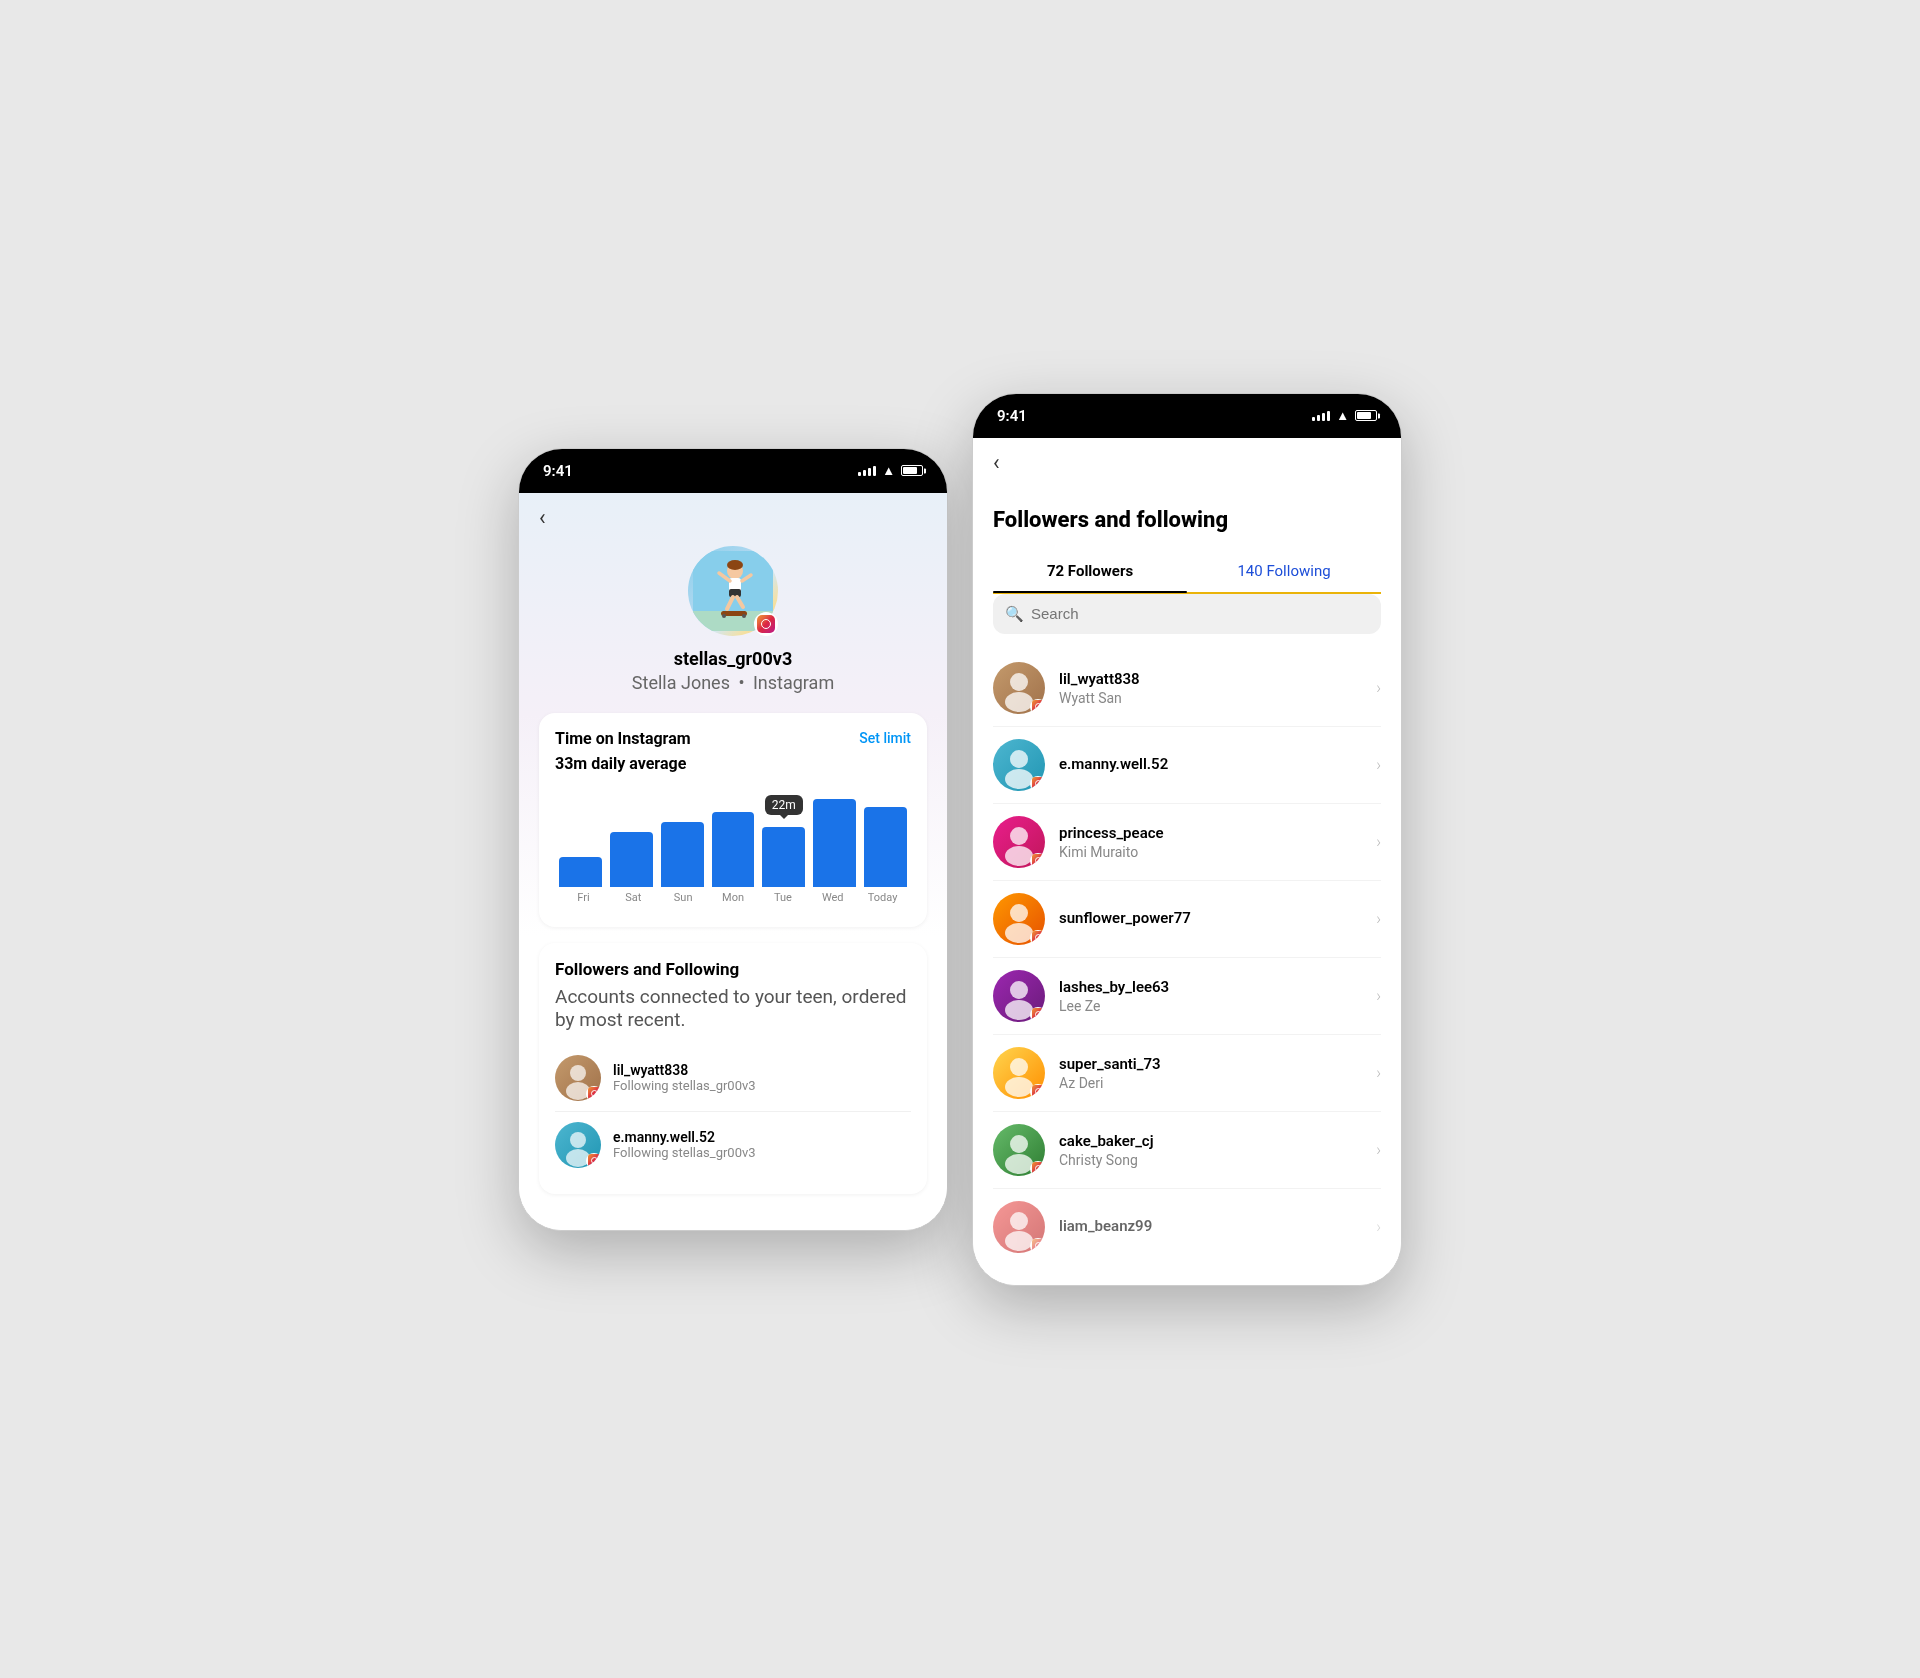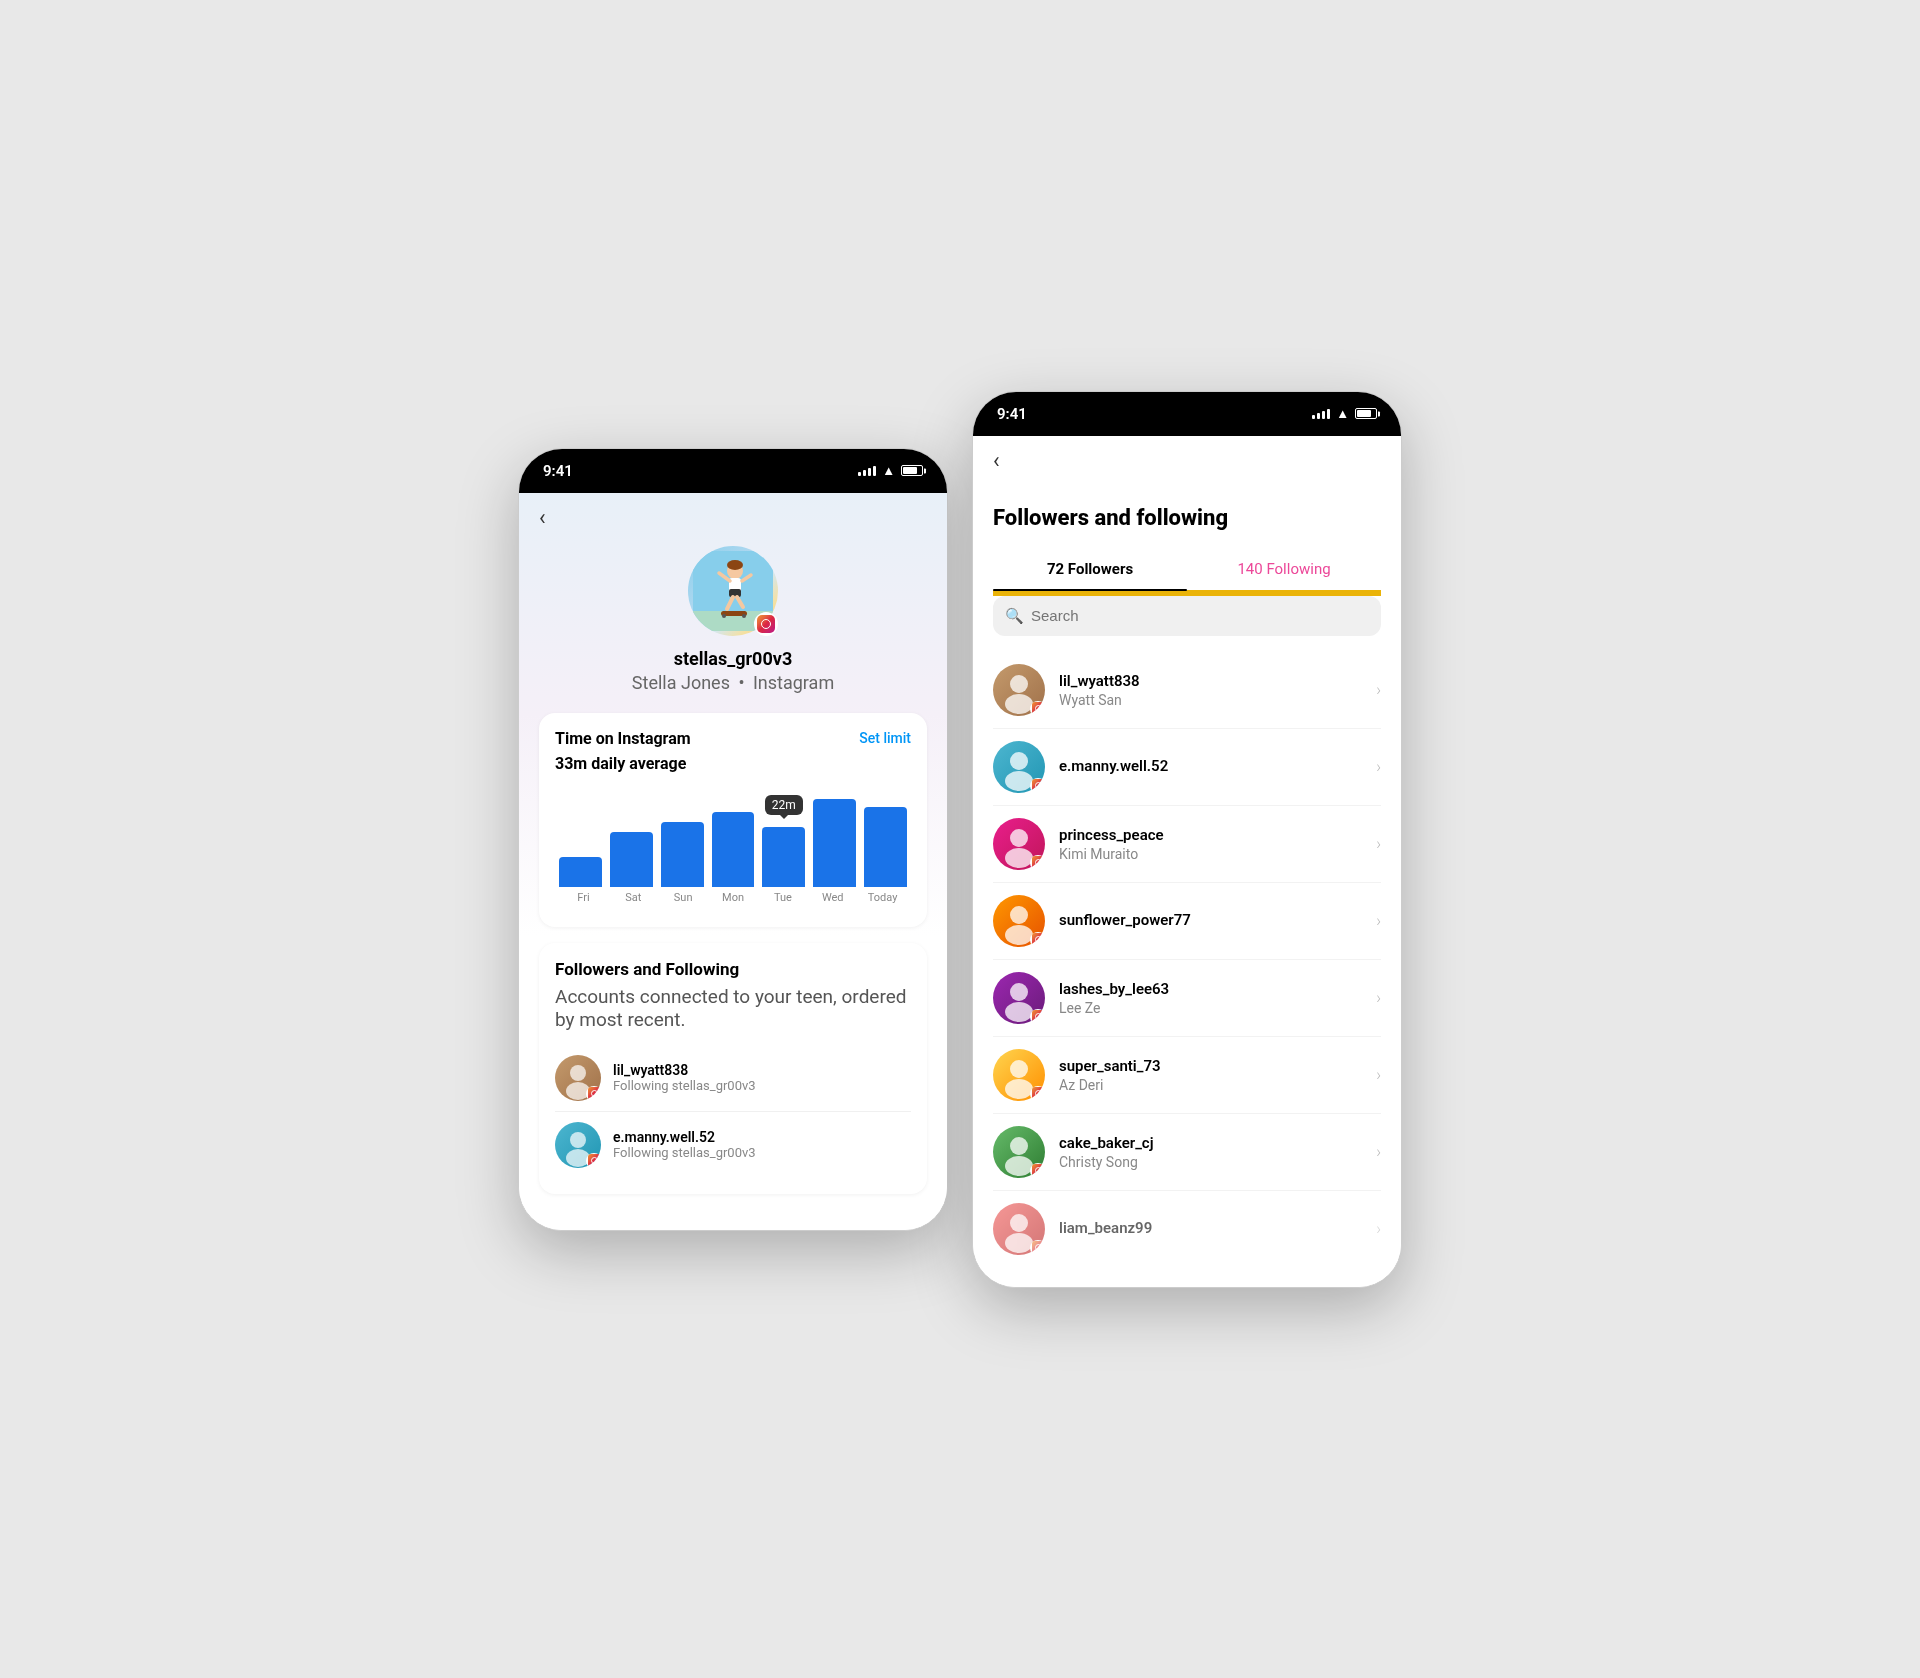--- a/index.html
+++ b/index.html
@@ -390,31 +390,31 @@
     .followers-page-title {
       font-size: 22px;
       font-weight: 800;
       color: #000;
       margin: 16px 0 20px;
     }
 
     
     .tabs-container {
       display: flex;
-      border-bottom: 6px solid #eab308;
+      border-bottom: 2px solid #eab308;
       margin-bottom: 0;
     }
 
     .tab {
       flex: 1;
       text-align: center;
       padding: 10px 0 12px;
       font-size: 15px;
       cursor: pointer;
-      color: #ec4899;
+      color: #1d4ed8;
       position: relative;
     }
 
     .tab.active {
       font-weight: 700;
       color: #000;
     }
 
     .tab.active::after {
       content: '';

